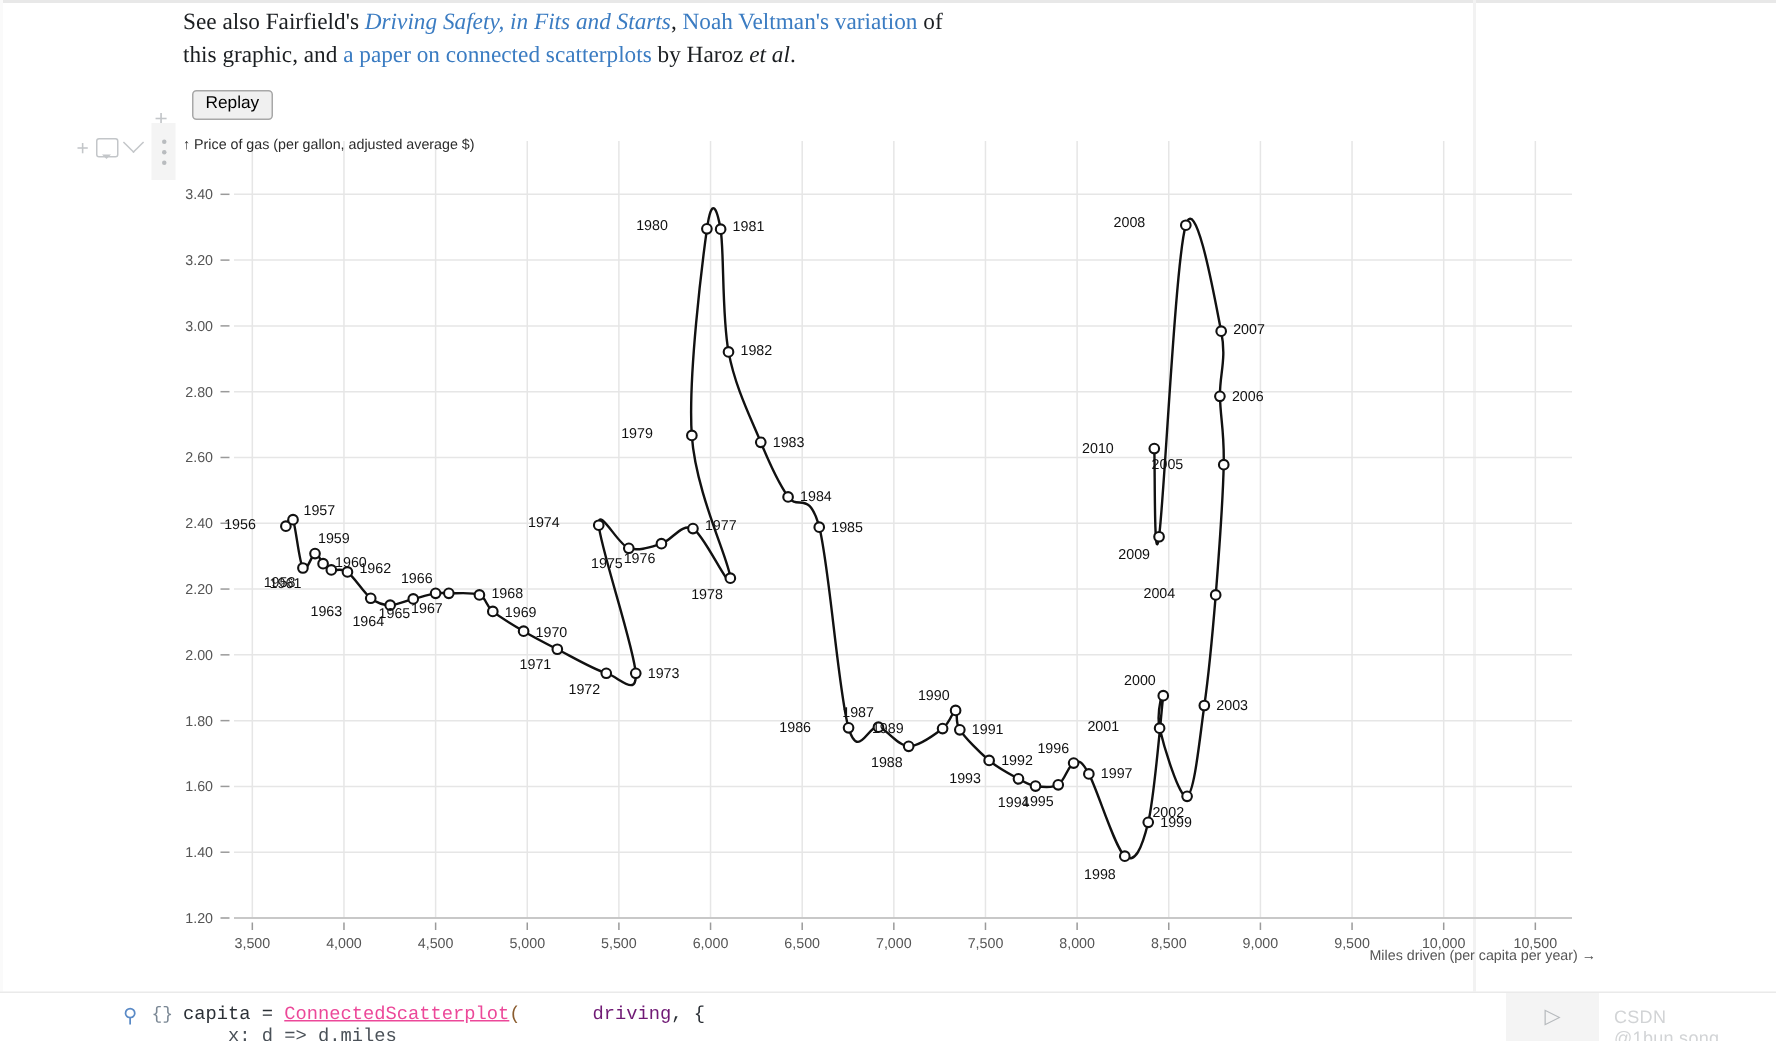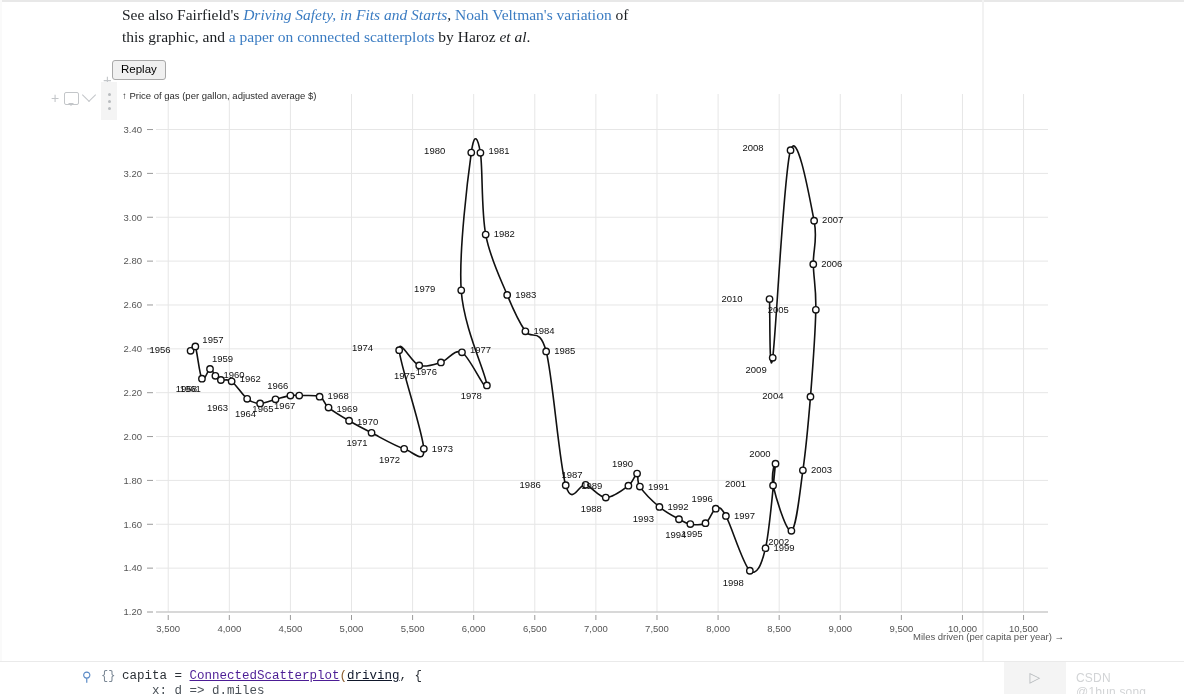--- a/index.html
+++ b/index.html
@@ -16,21 +16,21 @@
 
   
   .prose{
     position:absolute;left:122px;top:4px;width:520px;
     font-family:"Liberation Serif",serif;font-size:15.5px;line-height:21.5px;color:#1b1e21;
   }
   .prose a{color:#3b7cc2;text-decoration:none;}
   .prose .ital{font-style:italic;}
 
   .replay-btn{
-    position:absolute;left:112px;top:60px;
+    position:absolute;left:128px;top:60px;
     font-family:"Liberation Sans",sans-serif;font-size:11.5px;color:#000;
     background:#f0f0f0;border:1px solid #a8a8a8;border-radius:3px;
     padding:2px 8px 3px 8px;cursor:pointer;line-height:13px;
   }
 
   
   .gutter{position:absolute;left:48px;top:74px;width:70px;height:46px;}
   .g-plus-top{position:absolute;left:55px;top:-2px;font-size:15px;color:#c3c6c9;line-height:15px;}
   .g-plus{position:absolute;left:3px;top:17px;font-size:14px;color:#c3c6c9;line-height:14px;}
   .g-cell{position:absolute;left:16px;top:18px;width:13px;height:11px;border:1.4px solid #c3c6c9;border-radius:2px;}
@@ -51,22 +51,22 @@
   .axisline{stroke:#bdbdbd;stroke-width:1;}
   .tickmark{stroke:#9a9a9a;stroke-width:1;}
   .series-path{fill:none;stroke:#111;stroke-width:1.6;stroke-linejoin:round;stroke-linecap:round;}
   .dot{fill:#fff;stroke:#111;stroke-width:1.4;}
 
   
   .codebar{position:absolute;left:0;bottom:0;width:1184px;height:32px;background:#fff;border-top:1px solid #eaeaea;}
   .cb-pin{position:absolute;left:82px;top:8px;font-size:13px;color:#5a8ac6;line-height:13px;}
   .cb-braces{position:absolute;left:101px;top:8px;font-size:12px;color:#7a8794;font-family:"Liberation Mono",monospace;line-height:13px;}
   .cb-code{position:absolute;left:122px;top:7px;font-family:"Liberation Mono",monospace;font-size:12.5px;color:#2b3036;white-space:pre;line-height:15px;}
-  .cb-code .fn{color:#4c1d95;text-decoration:underline;}
-  .cb-code .arg{color:#0f172a;text-decoration:underline;}
+  .cb-code .fn{color:#ec4899;text-decoration:underline;}
+  .cb-code .arg{color:#701a75;margin-left:48px;}
   .cb-code .punc{color:#8a5c2e;}
   .cb-code2{position:absolute;left:122px;top:22px;font-family:"Liberation Mono",monospace;font-size:12.5px;color:#4a5158;white-space:pre;}
   .cb-play{position:absolute;left:1026px;top:6px;width:18px;height:18px;color:#b6babd;font-size:14px;line-height:18px;text-align:center;}
   .cb-grey{position:absolute;left:1004px;top:0;width:62px;height:32px;background:#f4f4f4;}
   .watermark{position:absolute;left:1076px;top:9px;font-family:"Liberation Sans",sans-serif;
     font-size:12px;color:#d2d4d6;letter-spacing:.2px;}
 </style>
 </head>
 <body>
 

